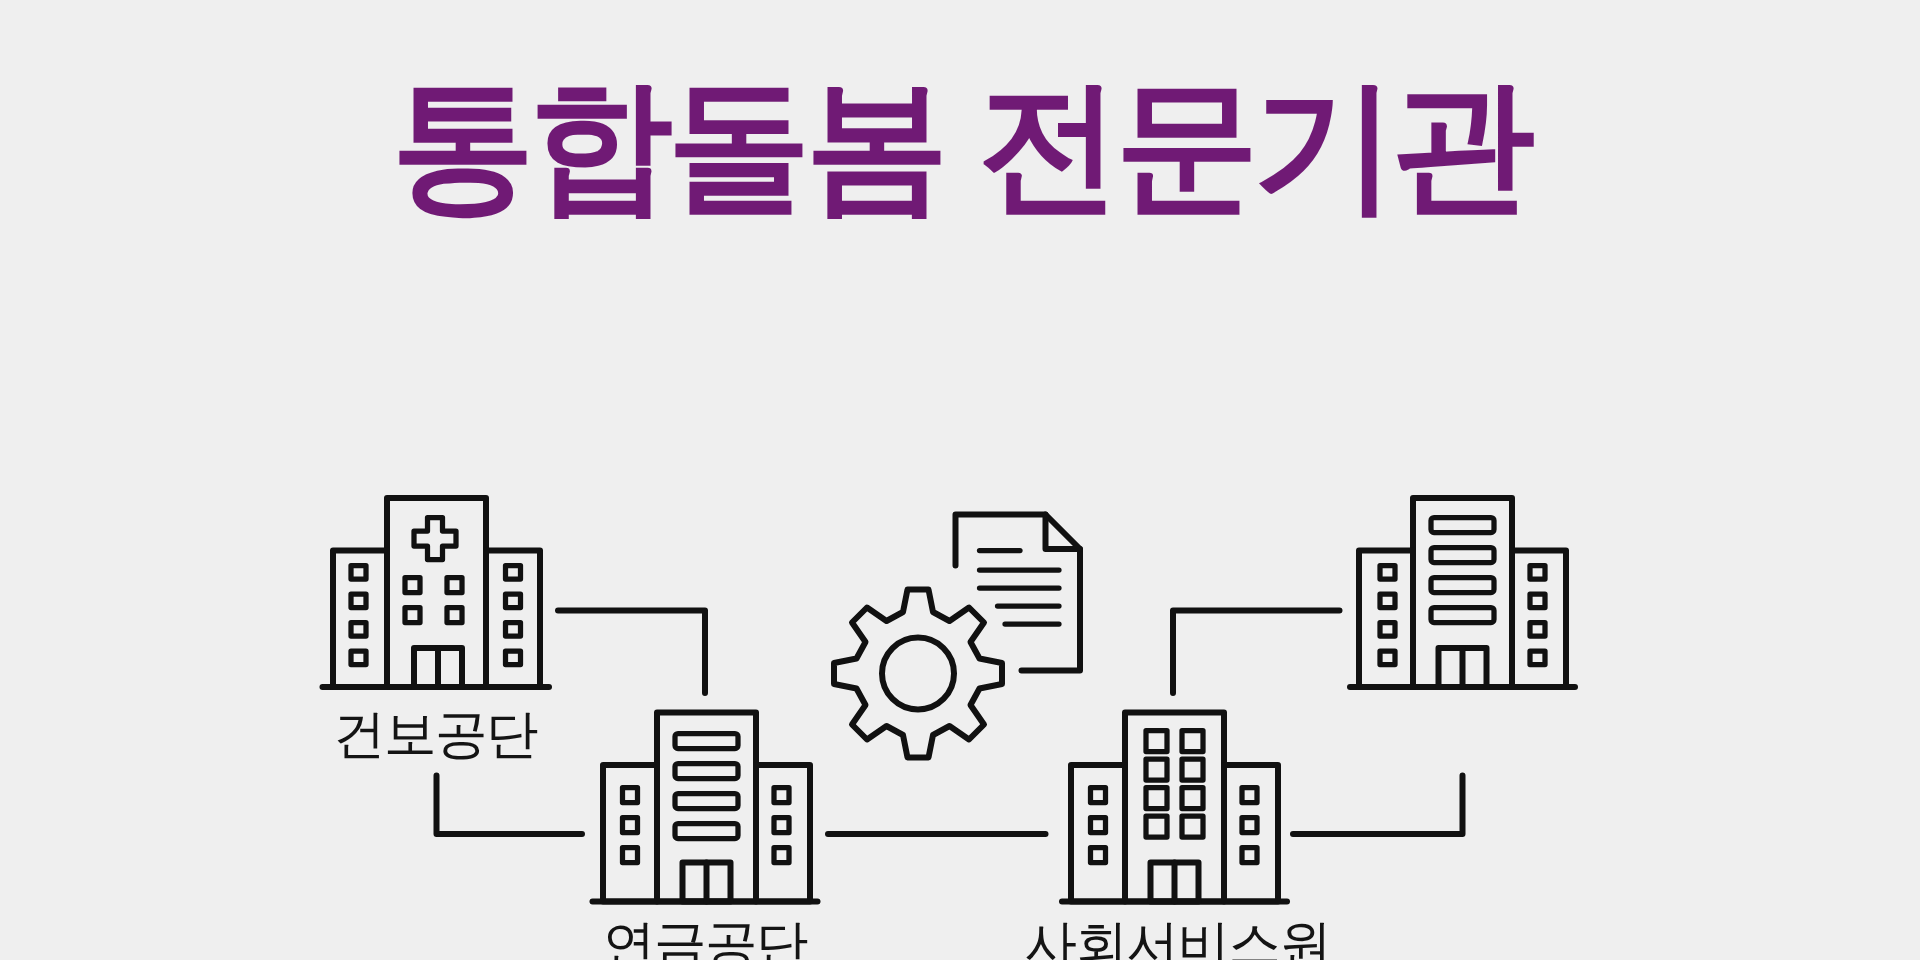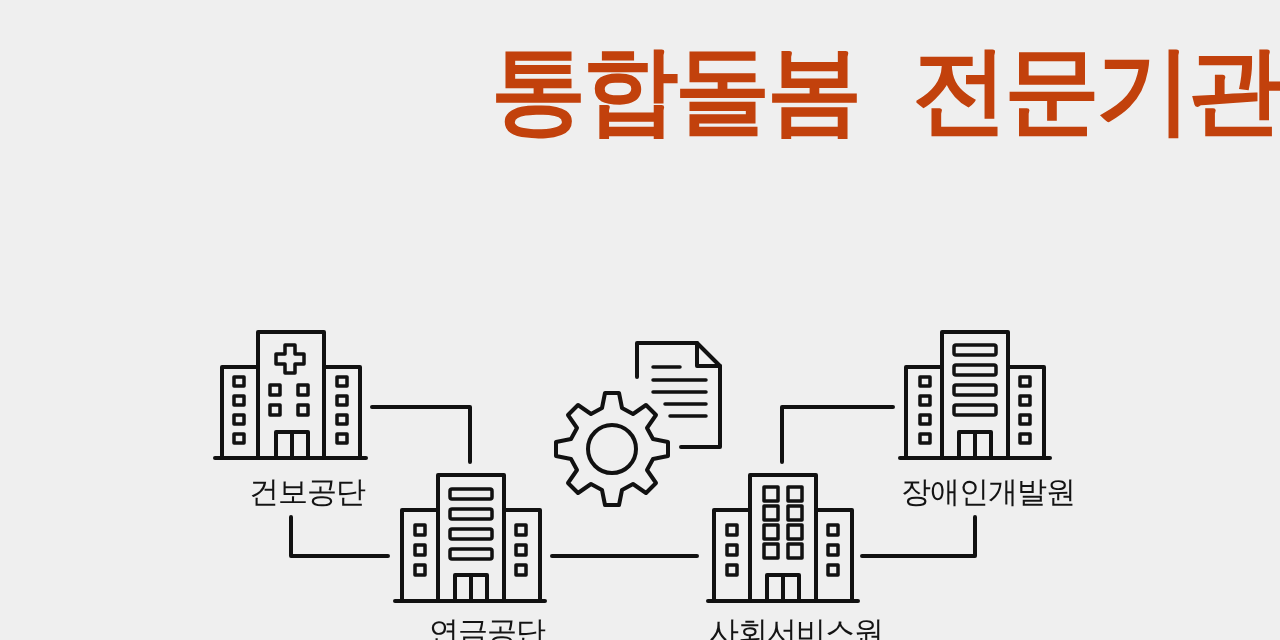--- a/index.html
+++ b/index.html
@@ -5,37 +5,37 @@
     html, body { margin: 0; padding: 0; }
     body {
       width: 1280px; height: 640px; overflow: hidden;
       background: #efefef;
       position: relative;
       font-family: "DejaVu Sans", "Liberation Sans", sans-serif;
       color: #111;
     }
     .title {
       position: absolute; left: 0; top: 42px; width: 1280px;
-      text-align: right;
-      font-family: Liberation Mono, monospace;
+      text-align: center;
+      font-family: Liberation Sans, sans-serif;
       font-weight: bold;
       font-size: 96px;
       line-height: 112px;
       letter-spacing: -4px;
-      color: #c2410c;
+      color: #701a75;
     }
     .title .line { display: block; }
     .diagram { position: absolute; left: 0; top: 0; width: 1280px; height: 640px; }
     .label {
       position: absolute;
-      font-family: Liberation Sans, sans-serif;
-      font-size: 30px;
+      font-family: Liberation Mono, monospace;
+      font-size: 35px;
       line-height: 36px;
       color: #141414;
-      text-align: right;
+      text-align: center;
       white-space: nowrap;
       letter-spacing: -1px;
     }
     svg { position: absolute; left: 0; top: 0; }
   </style>
 </head>
 <body>
 
 <div class="title">
   <span class="line">통합돌봄 전문기관</span>
@@ -159,14 +159,13 @@
 
     <g fill="#efefef">
       <path d="M605,393 L619,393 L622,408 L633,414 L646,405 L656,415 L647,428 L653,439 L668,442 L668,456 L653,459 L647,470 L656,483 L646,493 L633,484 L622,490 L619,505 L605,505 L602,490 L591,484 L578,493 L568,483 L577,470 L571,459 L556,456 L556,442 L571,439 L577,428 L568,415 L578,405 L591,414 L602,408 Z"></path>
       <circle cx="612" cy="449" r="24"></circle>
     </g>
   </svg>
 
   <div class="label" style="left:215px; top:474px; width:150px;">건보공단</div>
   <div class="label" style="left:395px; top:614px; width:150px;">연금공단</div>
   <div class="label" style="left:683px; top:614px; width:200px;">사회서비스원</div>
-  <div class="label" style="left:875px; top:474px; width:200px;">장애인개발원</div>
 </div>
 
 </body></html>

